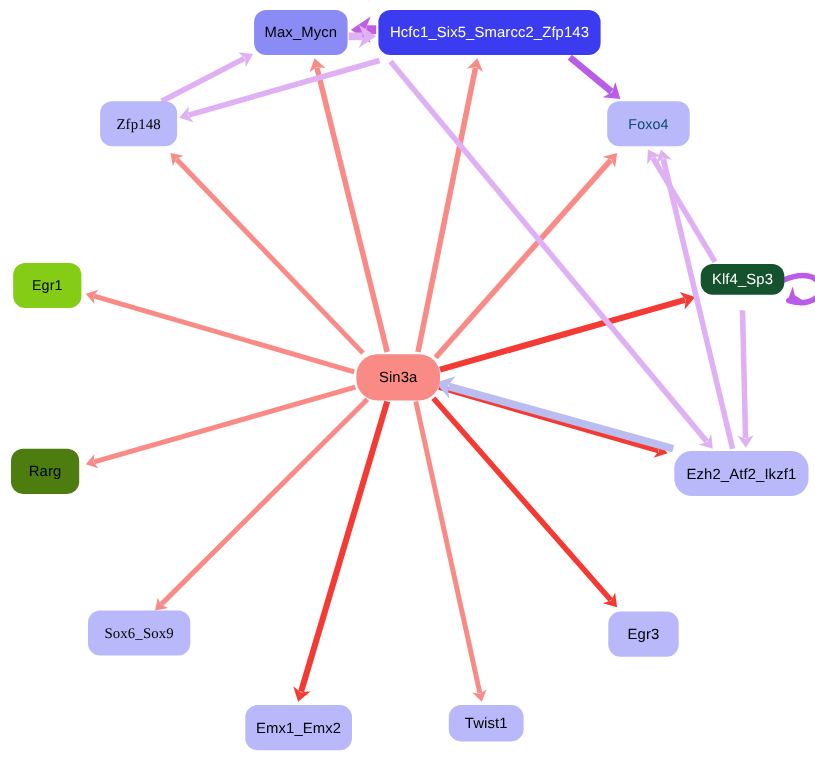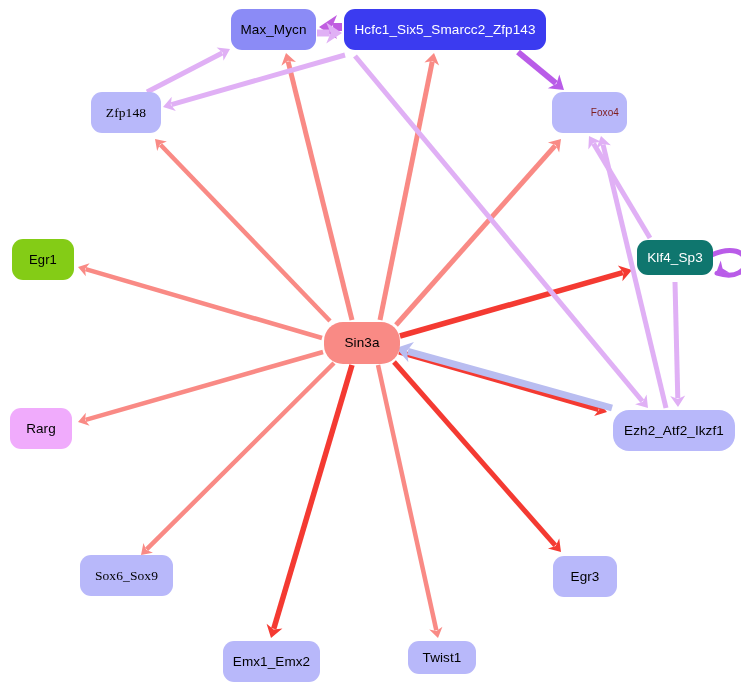--- a/index.html
+++ b/index.html
@@ -140,33 +140,33 @@
   <div id="node-layer">
       <div class="node" style="left: 231px; top: 9px; width: 85px; height: 41px; background: rgb(139, 139, 246); color: rgb(0, 0, 0); font-size: 13.5px;">
         <span>Max_Mycn</span>
       </div>
       <div class="node" style="left: 344px; top: 9px; width: 202px; height: 41px; background: rgb(59, 59, 240); color: rgb(255, 255, 255); font-size: 13.5px;">
         <span>Hcfc1_Six5_Smarcc2_Zfp143</span>
       </div>
       <div class="node" style="left: 91px; top: 92px; width: 70px; height: 41px; background: rgb(184, 184, 250); color: rgb(0, 0, 0); font-size: 13.5px; font-family: Liberation Serif, serif;">
         <span>Zfp148</span>
       </div>
-      <div class="node" style="left: 552px; top: 92px; width: 75px; height: 41px; background: rgb(184, 184, 250); color: #7f1d1d; font-size: 10px; justify-content: flex-end;">
+      <div class="node" style="left: 552px; top: 92px; width: 75px; height: 41px; background: rgb(184, 184, 250); color: #0c4a6e; font-size: 13px;">
         <span>Foxo4</span>
       </div>
       <div class="node" style="left: 12px; top: 239px; width: 62px; height: 41px; background: #84cc16; color: rgb(0, 0, 0); font-size: 13px;">
         <span>Egr1</span>
       </div>
-      <div class="node" style="left: 637px; top: 240px; width: 76px; height: 35px; background: #0f766e; color: rgb(255, 255, 255); font-size: 13.5px;">
+      <div class="node" style="left: 637px; top: 240px; width: 76px; height: 28px; background: #14532d; color: rgb(255, 255, 255); font-size: 13.5px;">
         <span>Klf4_Sp3</span>
       </div>
       <div class="node" style="left: 324px; top: 322px; width: 76px; height: 42px; background: rgb(249, 138, 133); color: rgb(0, 0, 0); font-size: 13.5px; border-radius: 19px;">
         <span>Sin3a</span>
       </div>
-      <div class="node" style="left: 10px; top: 408px; width: 62px; height: 41px; background: #f0abfc; color: rgb(0, 0, 0); font-size: 13.5px;">
+      <div class="node" style="left: 10px; top: 408px; width: 62px; height: 41px; background: #4d7c0f; color: rgb(0, 0, 0); font-size: 13.5px;">
         <span>Rarg</span>
       </div>
       <div class="node" style="left: 613px; top: 410px; width: 122px; height: 41px; background: rgb(184, 184, 250); color: rgb(0, 0, 0); font-size: 13.5px; border-radius: 16px;">
         <span>Ezh2_Atf2_Ikzf1</span>
       </div>
       <div class="node" style="left: 80px; top: 555px; width: 93px; height: 41px; background: rgb(184, 184, 250); color: rgb(0, 0, 0); font-size: 13.5px; font-family: Liberation Serif, serif;">
         <span>Sox6_Sox9</span>
       </div>
       <div class="node" style="left: 553px; top: 556px; width: 64px; height: 41px; background: rgb(184, 184, 250); color: rgb(0, 0, 0); font-size: 13.5px;">
         <span>Egr3</span>

